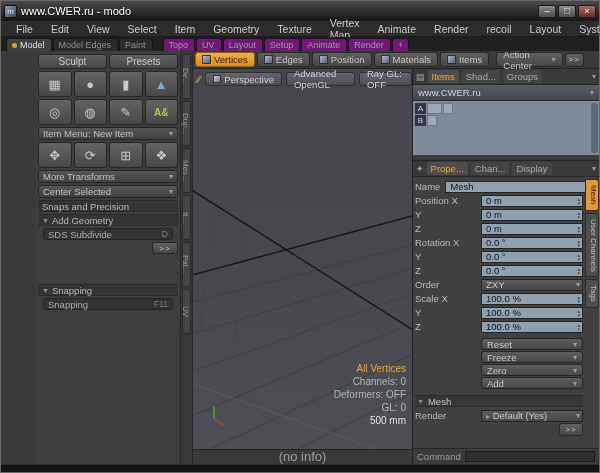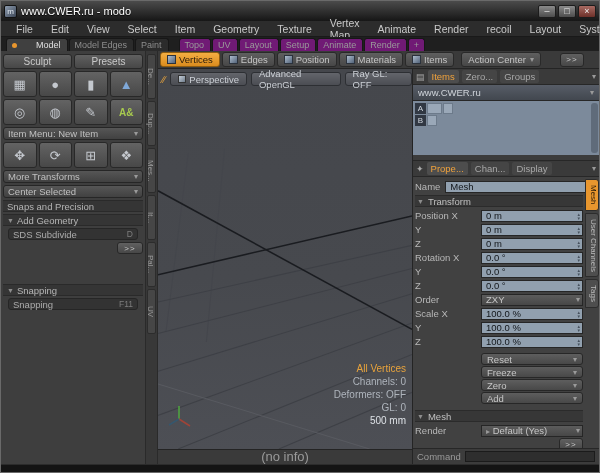--- a/index.html
+++ b/index.html
@@ -24,33 +24,33 @@
   
   .menubar { height:16px; flex:0 0 16px; display:flex; align-items:center;
     background:#2c2c2c; border-bottom:1px solid #191919; padding-left:2px; }
   .menu-item { padding:0 5px; color:#c9c9c9; font-size:10.5px; cursor:default;margin-left:8px; }
 
   
   .tabrow { height:14px; flex:0 0 14px; background:#1f1f1f; display:flex;
     align-items:flex-end; gap:1px; padding:0 0 0 5px; }
   .wtab { font-size:9px; color:#8d8d8d; padding:1px 6px 1px 5px;
     background:#2b2b2b; border-radius:3px 3px 0 0; border:1px solid #171717; border-bottom:none;
-    display:flex; align-items:center; gap:19px; }
+    display:flex; align-items:center; gap:3px; }
   .wtab.active { background:#404040; color:#e0e0e0; }
   .wtab .dot { width:5px; height:5px; border-radius:50%; background:#e8962e; }
   .wtab.g2 { background:#701a75; color:#9a9a9a; margin-top:14px; }
   .wtab.add { padding:1px 5px; }
   .tab-gap { width:8px; }
 
   
   .main { flex:1; display:flex; min-height:0; }
 
   
   .left-panel { width:145px; flex:0 0 145px; background:#3e3e3e; padding:3px 2px 2px 2px;
-    display:flex; flex-direction:column; gap:2px; border-right:1px solid #2a2a2a; }
+    display:flex; flex-direction:column; gap:2px; border-right:1px solid #2a2a2a;margin-left:35px; }
   .btn { background:linear-gradient(#606060,#474747); border:1px solid #282828;
     border-radius:3px; color:#c9c9c9; text-align:center; font-size:10px; }
   .pair { display:flex; gap:2px; }
   .pair .btn { flex:1; height:15px; line-height:13px; }
   .icon-grid { display:grid; grid-template-columns:repeat(4,1fr); gap:2px; }
   .tool-btn { height:26px; display:flex; align-items:center; justify-content:center;
     background:linear-gradient(#636363,#484848); border:1px solid #282828; border-radius:3px;
     color:#c4c8ce; font-size:13px; }
   .tool-btn .blue { color:#7fa8d8; }
   .tool-btn .green { color:#a7c94f; font-size:10px; font-weight:bold; }
@@ -378,21 +378,21 @@
               <line x1="14" y1="16" x2="4" y2="22" stroke="#35576e" stroke-width="1.5"></line>
             </svg>
           </div>
           <div class="vp-info">(no info)</div>
         </div>
 
         <div class="right-panel">
           <div class="rp-tabs">
             <span class="rp-icon">▤</span>
             <span class="rp-tab active">Items</span>
-            <span class="rp-tab">Zero...</span>
+            <span class="rp-tab">Shad...</span>
             <span class="rp-tab">Groups</span>
             <span class="rp-more">▾</span>
           </div>
           <div class="scene-drop">
             <span>www.CWER.ru</span>
             <span class="arr">▾</span>
           </div>
           <div class="item-list">
             <div class="irow">
               <span class="ilabel">A</span>
@@ -413,24 +413,20 @@
             <span class="rp-tab">Display</span>
             <span class="rp-more">▾</span>
           </div>
 
           <div class="props-body">
             <div class="form">
               <div class="form-row">
                 <span class="flabel">Name</span>
                 <input class="name-input" value="Mesh" style="">
               </div>
-              <div class="sec-header">
-                <span class="tri">▼</span>
-                <span>Transform</span>
-              </div>
               <div class="form-row">
                 <span class="flabel">Position X</span>
                 <div class="ffield">
                   <span class="fval">0 m</span>
                   <span class="stepper">
                       <i>▴</i>
                       <i>▾</i>
                     </span>
                 </div>
               </div>

